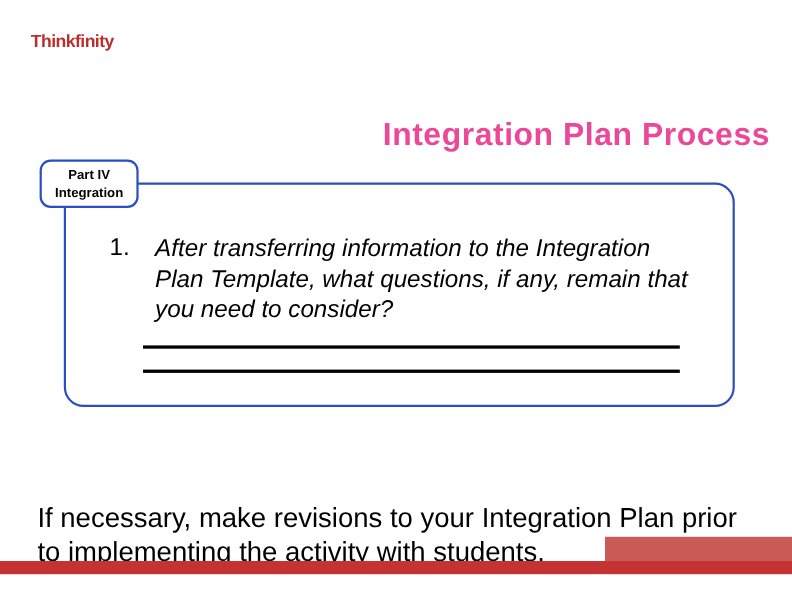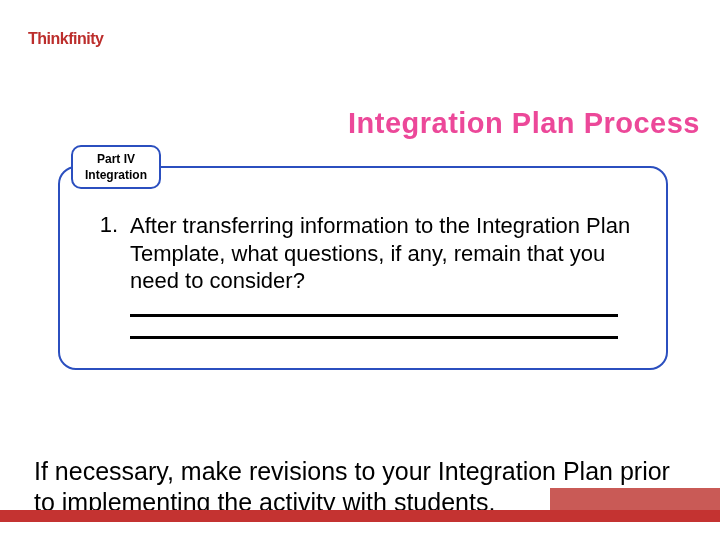--- a/index.html
+++ b/index.html
@@ -37,21 +37,20 @@
     background: #fff;
     display: flex;
     align-items: center;
     justify-content: center;
     text-align: center;
     font-size: 12px;
     font-weight: bold;
     color: #000;
     line-height: 1.35;
     z-index: 2;
-    margin-left: 35px;
   }
   .panel {
     position: absolute;
     top: 166px;
     left: 58px;
     width: 610px;
     height: 204px;
     border: 2px solid #2b4fbf;
     border-radius: 18px;
     background: #fff;
@@ -61,24 +60,25 @@
   .list-number {
     display: inline-block;
     float: left;
     width: 30px;
     font-size: 22px;
     color: #000;
     text-align: right;
     margin-right: 12px;
   }
   .list-body {
-    margin-left: 42px;
+    margin-left: 53px;
     font-size: 22px;
     color: #000;
     line-height: 1.25;
+    font-style: italic;
   }
   .blank-line {
     margin-left: 42px;
     margin-right: 20px;
     border-bottom: 3px solid #000;
     height: 18px;
     margin-top: 4px;
   }
   .para1 {
     position: absolute;

